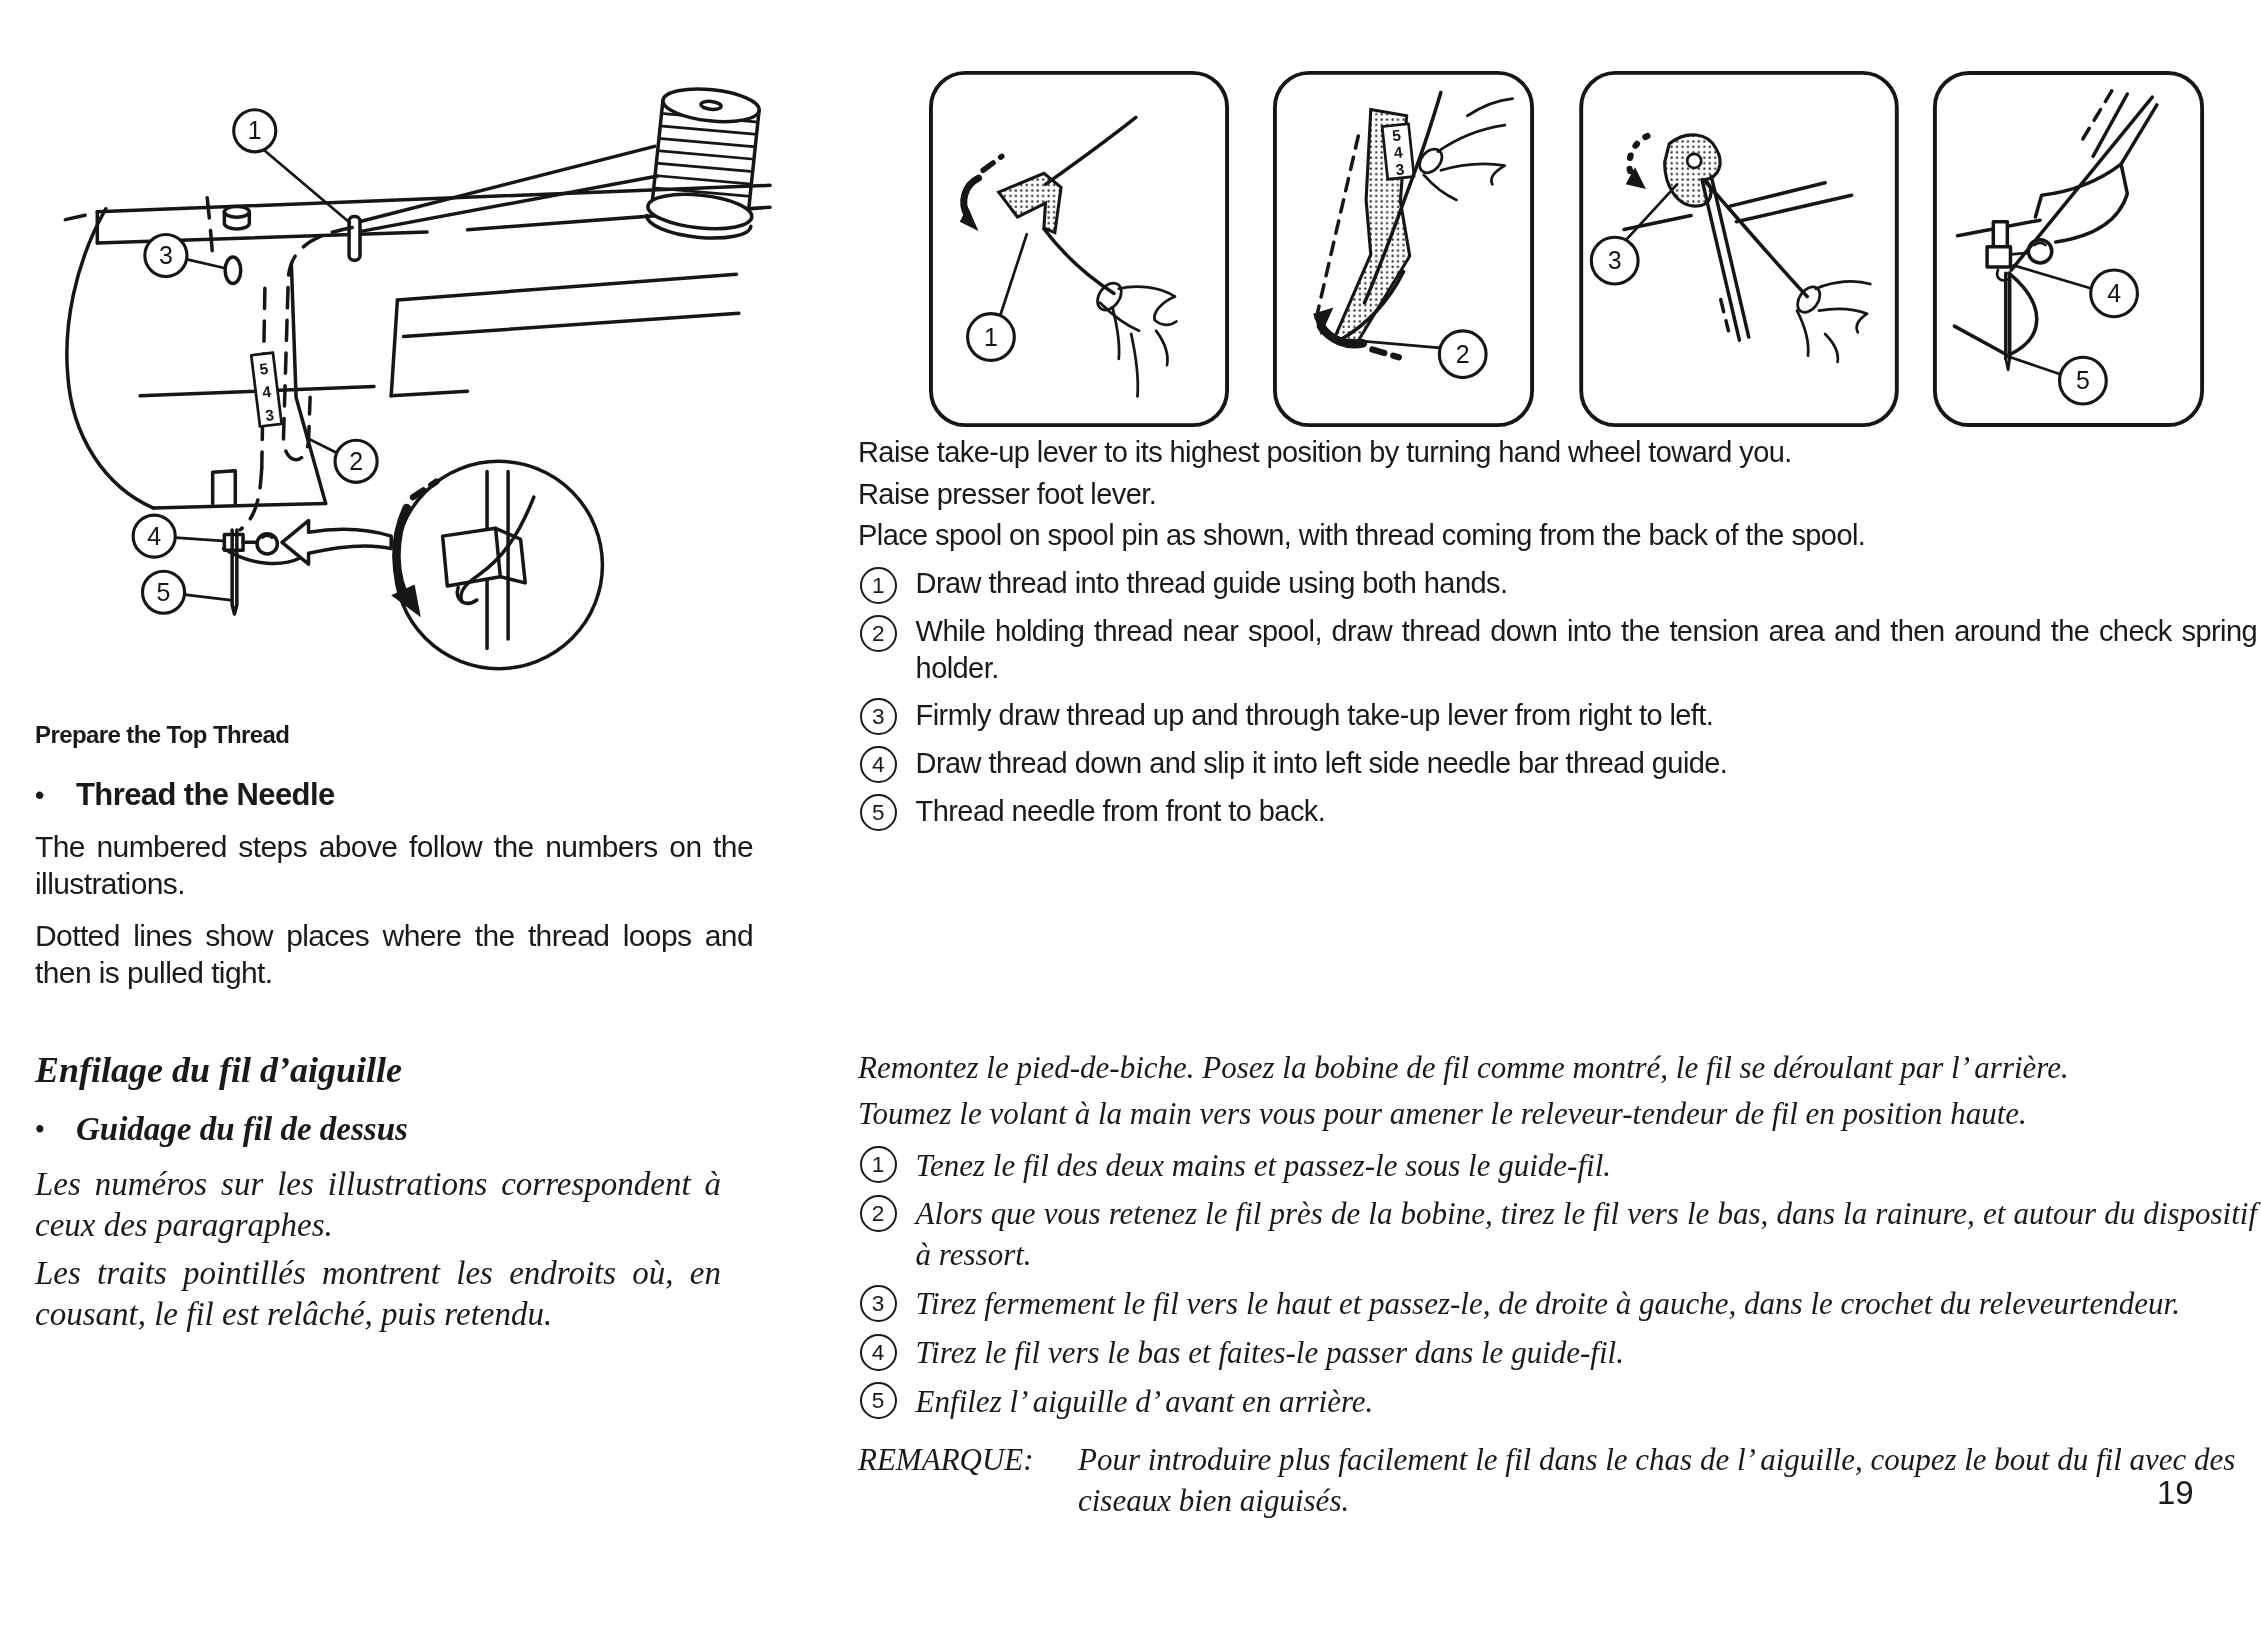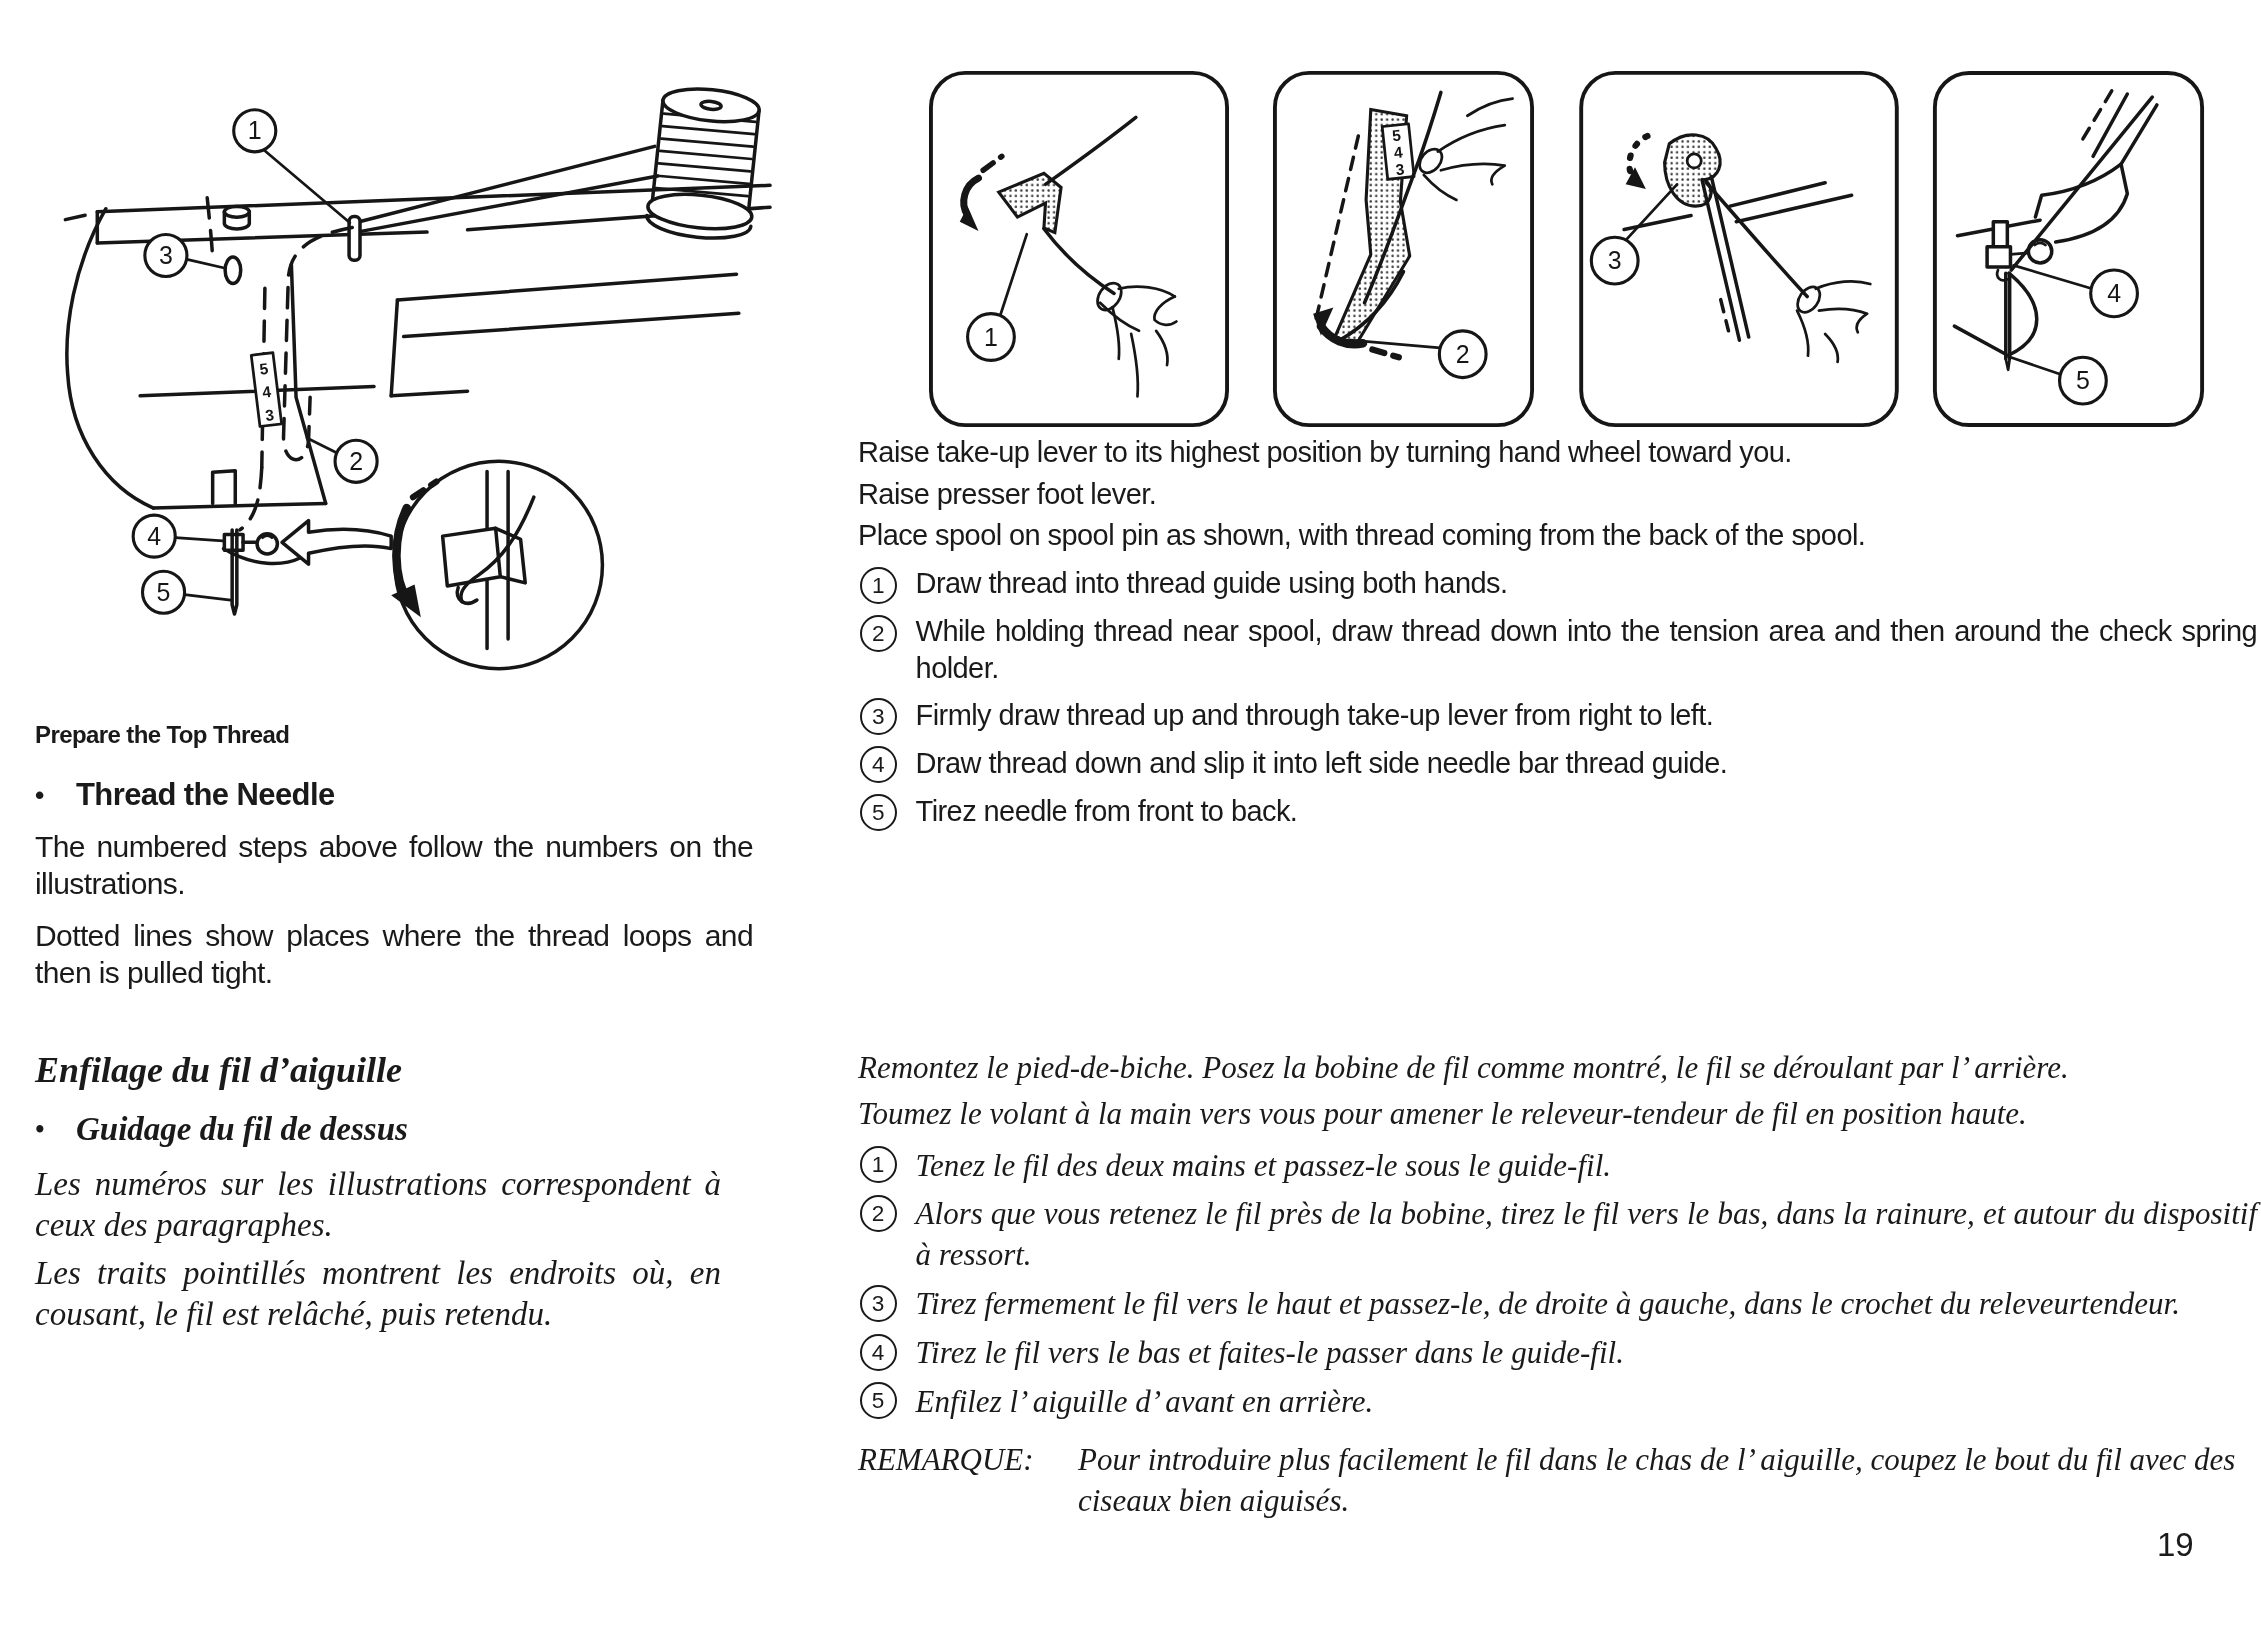--- a/index.html
+++ b/index.html
@@ -40,21 +40,21 @@
   .bullet { display:inline-block; width:41px; font-size:26.5px; vertical-align:1.6px; }
   .en-left p.body { margin:14px 0 0 0; }
   .en-left p.body2 { margin:15.6px 0 0 0; }
 
   .fr-left { left:35px; top:1051px; width:686px; font-size:33px; line-height:41px;font-family:Liberation Serif, serif; }
   .fr-left h1 { margin:0; font-size:36px; line-height:39px; font-weight:bold; }
   .fr-left .subhead { margin-top:19px; font-size:33px; }
   .fr-left p.body { margin:14px 0 0 0; }
   .fr-left p.body2 { margin:6.2px 0 0 0; }
 
-  .pagenum { left:2157px; top:1526px; font-size:33px; font-family:"Liberation Sans", sans-serif; }
+  .pagenum { left:2157px; top:1474px; font-size:33px; font-family:"Liberation Sans", sans-serif; }
 
   
   svg { display:block; }
   svg .ln { stroke:#161616; stroke-width:4.5; fill:none; stroke-linecap:round; stroke-linejoin:round; }
   svg .thin { stroke-width:3.5; }
   svg .thick { stroke-width:11; }
   svg .dash { stroke-dasharray:26 16; }
   svg .dots2 { stroke-dasharray:16 12; }
   svg .fillwhite { fill:#ffffff; }
   svg .fillink { fill:#161616; stroke:none; }
@@ -341,21 +341,21 @@
       <li class="step">
         <span class="circ">3</span>
         <span class="txt jus">Firmly draw thread up and through take-up lever from right to left.</span>
       </li>
       <li class="step">
         <span class="circ">4</span>
         <span class="txt jus">Draw thread down and slip it into left side needle bar thread guide.</span>
       </li>
       <li class="step">
         <span class="circ">5</span>
-        <span class="txt jus">Tirez needle from front to back.</span>
+        <span class="txt jus">Thread needle from front to back.</span>
       </li>
     </ol>
   </div>
 
   <div class="abs en en-left">
     <h1>Prepare the Top Thread</h1>
     <div class="subhead">
       <span class="bullet">•</span><span>Thread the Needle</span>
     </div>
     <p class="body jus">The numbered steps above follow the numbers on the illustrations.</p>

